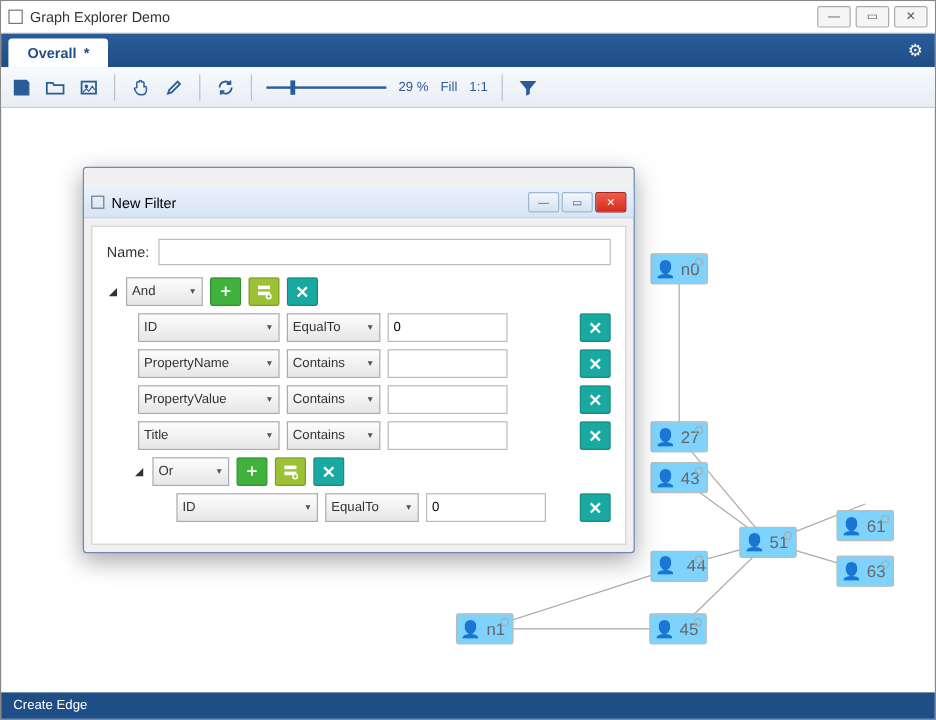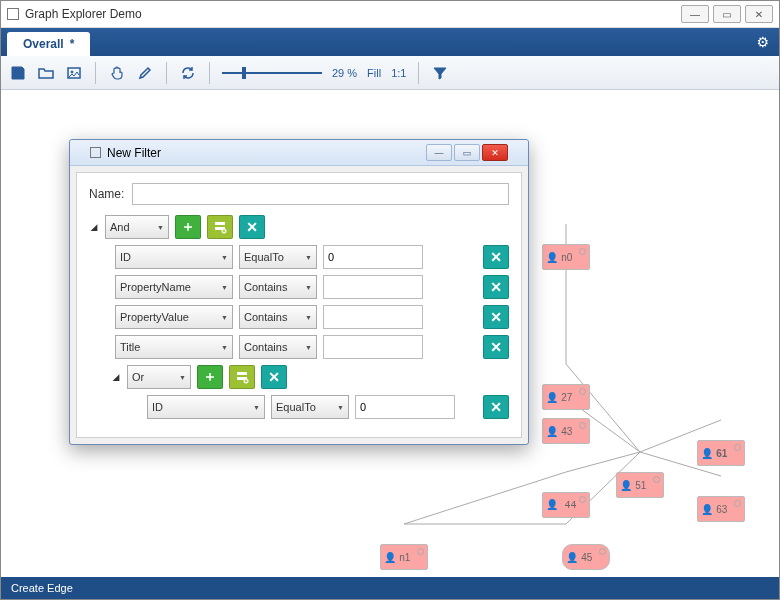--- a/index.html
+++ b/index.html
@@ -21,30 +21,30 @@
   .toolbar { height: 34px; background: linear-gradient(#f8fafc, #e8edf3); border-bottom: 1px solid #c6cdd6; display: flex; align-items: center; padding: 0 8px; gap: 10px; color: #2a5c9a; }
   .toolbar .divider { width: 1px; height: 22px; background: #b8c0cc; margin: 0 2px; }
   .tb-icon { width: 18px; height: 18px; display: flex; align-items: center; justify-content: center; cursor: pointer; color: #2a5c9a; }
   .tb-icon svg { width: 16px; height: 16px; fill: #2a5c9a; stroke: #2a5c9a; }
   .zoom-slider { width: 100px; display: flex; align-items: center; }
   .zoom-track { flex: 1; height: 2px; background: #2a5c9a; position: relative; }
   .zoom-thumb { position: absolute; top: -5px; width: 4px; height: 12px; background: #2a5c9a; left: 20%; }
   .zoom-label, .zoom-fill, .zoom-11 { font-size: 11px; color: #2a5c9a; cursor: pointer; }
 
   .canvas { position: absolute; top: 90px; left: 1px; right: 1px; bottom: 24px; background: #fff; overflow: hidden; }
-  .node { position: absolute; width: 48px; height: 26px; background: #fca5a5; border: 1px solid #bbb; border-radius: 2px; font-size: 10px; display:flex; align-items:center; padding-left:3px; color:#666;margin-top:33px;}
+  .node { position: absolute; width: 48px; height: 26px; background: #7dd3fc; border: 1px solid #bbb; border-radius: 2px; font-size: 14px; display:flex; align-items:center; padding-left:3px; color:#666;}
   .node::after { content:''; position:absolute; top:3px; right:3px; width:5px; height:5px; border:1px solid #aaa; border-radius:50%;}
   svg.edges { position: absolute; inset: 0; width: 100%; height: 100%; }
   svg.edges line { stroke: #aaa; stroke-width: 1; }
 
   .statusbar { position: absolute; bottom: 0; left: 0; right: 0; height: 22px; background: #1f4d86; color: #fff; font-size: 11px; display: flex; align-items: center; padding: 0 10px; }
 
   
   .dialog { position: absolute; left: 68px; top: 138px; width: 460px; background: #f0f0f0; border: 1px solid #6a8bb8; box-shadow: 0 6px 20px rgba(0,0,0,0.35); border-radius: 3px; }
-  .dlg-titlebar { height: 26px; background: linear-gradient(#eaf1fb, #d6e4f5); border-bottom: 1px solid #b3c6df; display: flex; align-items: center; padding: 0 20px; font-size: 12px; border-radius: 3px 3px 0 0; }
+  .dlg-titlebar { height: 26px; background: linear-gradient(#eaf1fb, #d6e4f5); border-bottom: 1px solid #b3c6df; display: flex; align-items: center; padding: 0 6px; font-size: 12px; border-radius: 3px 3px 0 0; margin-top: 16px; }
   .dlg-titlebar .app-icon { width: 11px; height: 11px; border: 1px solid #777; margin-right: 6px; }
   .dlg-titlebar .spacer { flex: 1; }
   .dlg-btn { width: 26px; height: 17px; margin-left: 2px; border-radius: 2px; display: flex; align-items: center; justify-content: center; font-size: 9px; cursor: pointer; }
   .dlg-btn.gray { background: linear-gradient(#f2f6fb,#d7e2f0); border: 1px solid #9fb6d4; color:#3c5a85; }
   .dlg-btn.red  { background: linear-gradient(#f25b4c,#d42d1f); border: 1px solid #a0271b; color: #fff; }
 
   .dlg-body { padding: 10px 12px 12px 12px; background: #fff; margin: 6px; border: 1px solid #d0d0d0; }
   .name-row { display: flex; align-items: center; margin-bottom: 10px; gap: 8px; }
   .name-row label { font-size: 12px; color: #333; }
   .name-row input { flex: 1; height: 22px; border: 1px solid #bbb; padding: 0 4px; font-size: 12px; }
@@ -157,25 +157,25 @@
         <line x1="564" y1="381" x2="638" y2="361"></line>
         <line x1="564" y1="433" x2="638" y2="361"></line>
         <line x1="638" y1="361" x2="719" y2="329"></line>
         <line x1="638" y1="361" x2="719" y2="385"></line>
         <line x1="402" y1="433" x2="564" y2="433"></line>
         <line x1="402" y1="433" x2="564" y2="381"></line>
         <line x1="564" y1="133" x2="564" y2="273"></line>
       </svg>
   <div class="node" style="left: 540px; top: 260px;">👤 27</div>
       <div class="node" style="left: 540px; top: 294px;">👤 43</div>
-      <div class="node" style="left: 695px; top: 316px; font-weight: bold;">👤 61</div>
+      <div class="node" style="left: 695px; top: 334px;">👤 61</div>
       <div class="node" style="left: 614px; top: 348px;">👤 51</div>
       <div class="node" style="left: 540px; top: 368px; font-family: Liberation Mono, monospace;">👤 44</div>
       <div class="node" style="left: 695px; top: 372px;">👤 63</div>
-      <div class="node" style="left: 560px; top: 420px; border-radius: 10px;">👤 45</div>
+      <div class="node" style="left: 539px; top: 420px;">👤 45</div>
       <div class="node" style="left: 378px; top: 420px;">👤 n1</div>
       <div class="node" style="left: 540px; top: 120px;">👤 n0</div>
     </div>
 
   <div class="statusbar">
     <span>Create Edge</span>
   </div>
 
   <div class="dialog">
     <div class="dlg-titlebar">

